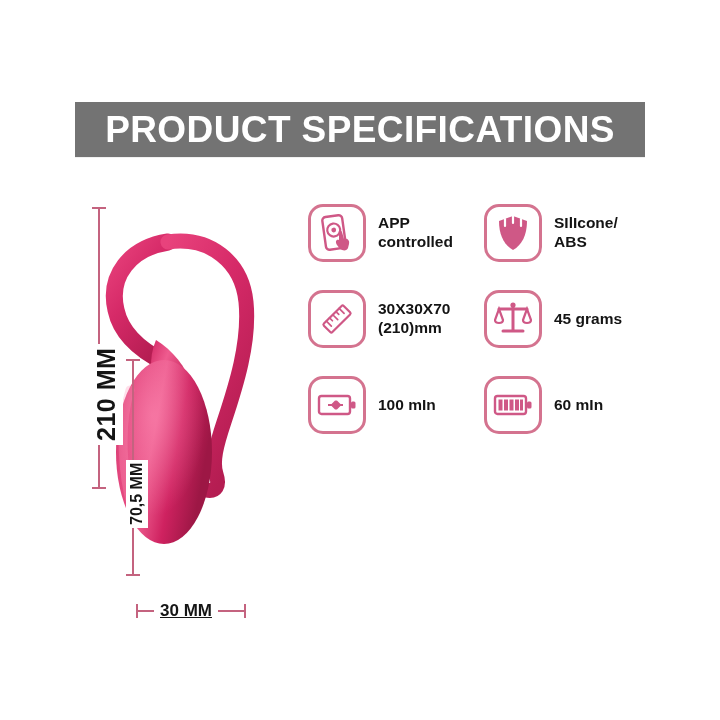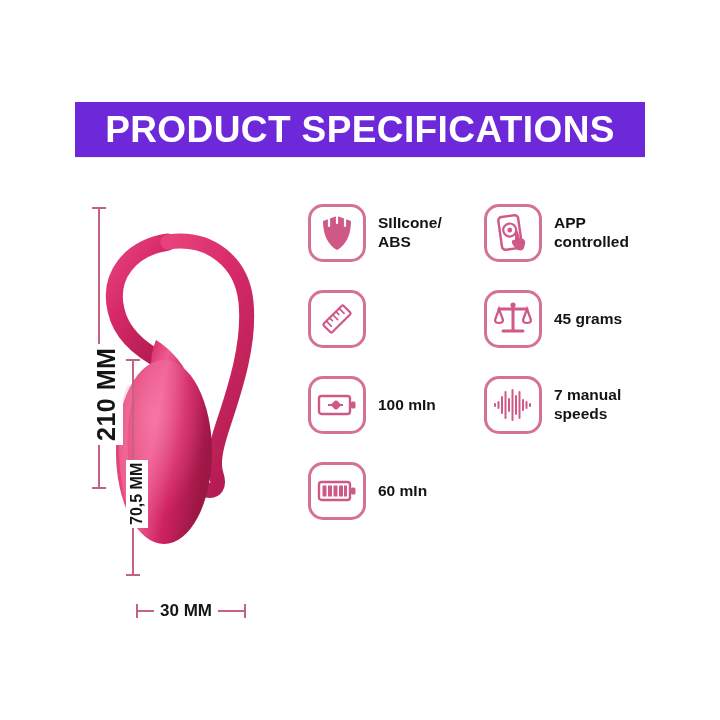--- a/index.html
+++ b/index.html
@@ -18,21 +18,21 @@
     overflow: hidden;
   }
 
   
   .title-banner {
     position: absolute;
     left: 75px;
     top: 102px;
     width: 570px;
     height: 55px;
-    background: #6d28d9;
+    background: #737373;
     display: flex;
     align-items: center;
     justify-content: center;
     box-shadow: 0 1px 0 rgba(0,0,0,0.06);
   }
   .title-banner .title-text {
     color: #ffffff;
     font-size: 37px;
     font-weight: bold;
     letter-spacing: 0.4px;
@@ -95,20 +95,21 @@
   }
   .label-705 {
     font-size: 16px;
     transform: rotate(-90deg);
     transform-origin: left top;
     padding: 2px 3px;
   }
   .label-30 {
     font-size: 17px;
     padding: 0 6px;
+    text-decoration: underline;
   }
 
   
   .spec-grid {
     position: absolute;
     left: 308px;
     top: 196px;
     width: 360px;
     display: grid;
     grid-template-columns: 160px 160px;
@@ -211,57 +212,61 @@
     <div class="dim-line dim-horiz" style="left:76px; top:420px; width:110px;"></div>
     <div class="dim-cap-v" style="left:76px; top:414px;"></div>
     <div class="dim-cap-v" style="left:184px; top:414px;"></div>
     <div class="dim-label label-30" style="left:94px; top:411px;">30 MM</div>
   </div>
 
   <div class="spec-grid">
 
     <div class="spec-item">
       <div class="spec-icon-box">
-        <svg width="34" height="36" viewBox="0 0 34 36">
-          <path d="M17 1 L31 6 C31 20, 26 30, 17 35 C8 30, 3 20, 3 6 Z" fill="#cf5886"></path>
-          <path d="M17 1 L17 35" stroke="#ffffff" stroke-width="0" fill="none"></path>
-          <path d="M9 4 L9 11 M17 1 L17 8 M25 4 L25 11" stroke="#ffffff" stroke-width="2.2" fill="none" stroke-linecap="round"></path>
-        </svg>
-      </div>
-      <div class="spec-label">
-        <span>SIlIcone/</span>
-        <span class="l2">ABS</span>
-      </div>
-    </div>
-
-    <div class="spec-item">
-      <div class="spec-icon-box">
         <svg width="36" height="38" viewBox="0 0 36 38">
           <rect x="5" y="2" width="20" height="33" rx="3.5" fill="none" stroke="#cf5886" stroke-width="2.4" transform="rotate(-8 15 18)"></rect>
           <circle cx="15" cy="16" r="6.5" fill="none" stroke="#cf5886" stroke-width="2.2" transform="rotate(-8 15 18)"></circle>
           <circle cx="15" cy="16" r="2.4" fill="#cf5886" transform="rotate(-8 15 18)"></circle>
           <path d="M20 19 C19 16, 22 15, 23 18 L25 25
                    C28 24, 31 26, 30 30 L29 34 C28 37, 24 37, 21 35
                    L18 31 C16 28, 17 25, 20 26 Z" fill="#cf5886"></path>
         </svg>
       </div>
       <div class="spec-label">
         <span>APP</span>
         <span class="l2">controlled</span>
       </div>
     </div>
 
     <div class="spec-item">
       <div class="spec-icon-box">
+        <svg width="34" height="36" viewBox="0 0 34 36">
+          <path d="M17 1 L31 6 C31 20, 26 30, 17 35 C8 30, 3 20, 3 6 Z" fill="#cf5886"></path>
+          <path d="M17 1 L17 35" stroke="#ffffff" stroke-width="0" fill="none"></path>
+          <path d="M9 4 L9 11 M17 1 L17 8 M25 4 L25 11" stroke="#ffffff" stroke-width="2.2" fill="none" stroke-linecap="round"></path>
+        </svg>
+      </div>
+      <div class="spec-label">
+        <span>SIlIcone/</span>
+        <span class="l2">ABS</span>
+      </div>
+    </div>
+
+    <div class="spec-item">
+      <div class="spec-icon-box">
         <svg width="36" height="36" viewBox="0 0 36 36">
           <g transform="rotate(-45 18 18)">
             <rect x="4" y="12" width="28" height="12" rx="1.5" fill="none" stroke="#cf5886" stroke-width="2.2"></rect>
             <path d="M9 12 L9 19 M13.5 12 L13.5 16 M18 12 L18 19 M22.5 12 L22.5 16 M27 12 L27 19" stroke="#cf5886" stroke-width="1.7" stroke-linecap="round"></path>
           </g>
         </svg>
+      </div>
+      <div class="spec-label">
+        <span>30X30X70</span>
+        <span class="l2">(210)mm</span>
       </div>
     </div>
 
 
     <div class="spec-item">
       <div class="spec-icon-box">
         <svg width="38" height="36" viewBox="0 0 38 36">
           <path d="M19 3 L19 30" stroke="#cf5886" stroke-width="3"></path>
           <path d="M5 8 L33 8" stroke="#cf5886" stroke-width="3" stroke-linecap="round"></path>
           <circle cx="19" cy="4" r="2.6" fill="#cf5886"></circle>
@@ -282,43 +287,20 @@
           <rect x="2" y="3" width="31" height="18" rx="2.5" fill="none" stroke="#cf5886" stroke-width="2.4"></rect>
           <rect x="34" y="8.5" width="4.5" height="7" rx="1.5" fill="#cf5886"></rect>
           <path d="M11 12 L19 12 M26 12 L19 12 M19 8 L23 12 L19 16 M19 16 L15 12 L19 8" stroke="#cf5886" stroke-width="2" fill="#cf5886" stroke-linejoin="round"></path>
         </svg>
       </div>
       <div class="spec-label">
         <span>100 mIn</span>
       </div>
     </div>
 
-    <div class="spec-item">
-      <div class="spec-icon-box">
-        <svg width="40" height="34" viewBox="0 0 40 34">
-          <g stroke="#cf5886" stroke-width="2" stroke-linecap="round">
-            <path d="M2 16 L2 18"></path>
-            <path d="M5.5 14 L5.5 20"></path>
-            <path d="M9 9 L9 25"></path>
-            <path d="M12.5 4 L12.5 30"></path>
-            <path d="M16 11 L16 23"></path>
-            <path d="M19.5 2 L19.5 32"></path>
-            <path d="M23 8 L23 26"></path>
-            <path d="M26.5 4 L26.5 30"></path>
-            <path d="M30 12 L30 22"></path>
-            <path d="M33.5 14 L33.5 20"></path>
-            <path d="M37 16 L37 18"></path>
-          </g>
-        </svg>
-      </div>
-      <div class="spec-label">
-        <span>7 manual</span>
-        <span class="l2">speeds</span>
-      </div>
-    </div>
 
     <div class="spec-item">
       <div class="spec-icon-box">
         <svg width="40" height="24" viewBox="0 0 40 24">
           <rect x="2" y="3" width="31" height="18" rx="2.5" fill="none" stroke="#cf5886" stroke-width="2.4"></rect>
           <rect x="34" y="8.5" width="4.5" height="7" rx="1.5" fill="#cf5886"></rect>
           <g fill="#cf5886">
             <rect x="5.5" y="6.5" width="4" height="11"></rect>
             <rect x="11" y="6.5" width="4" height="11"></rect>
             <rect x="16.5" y="6.5" width="4" height="11"></rect>

